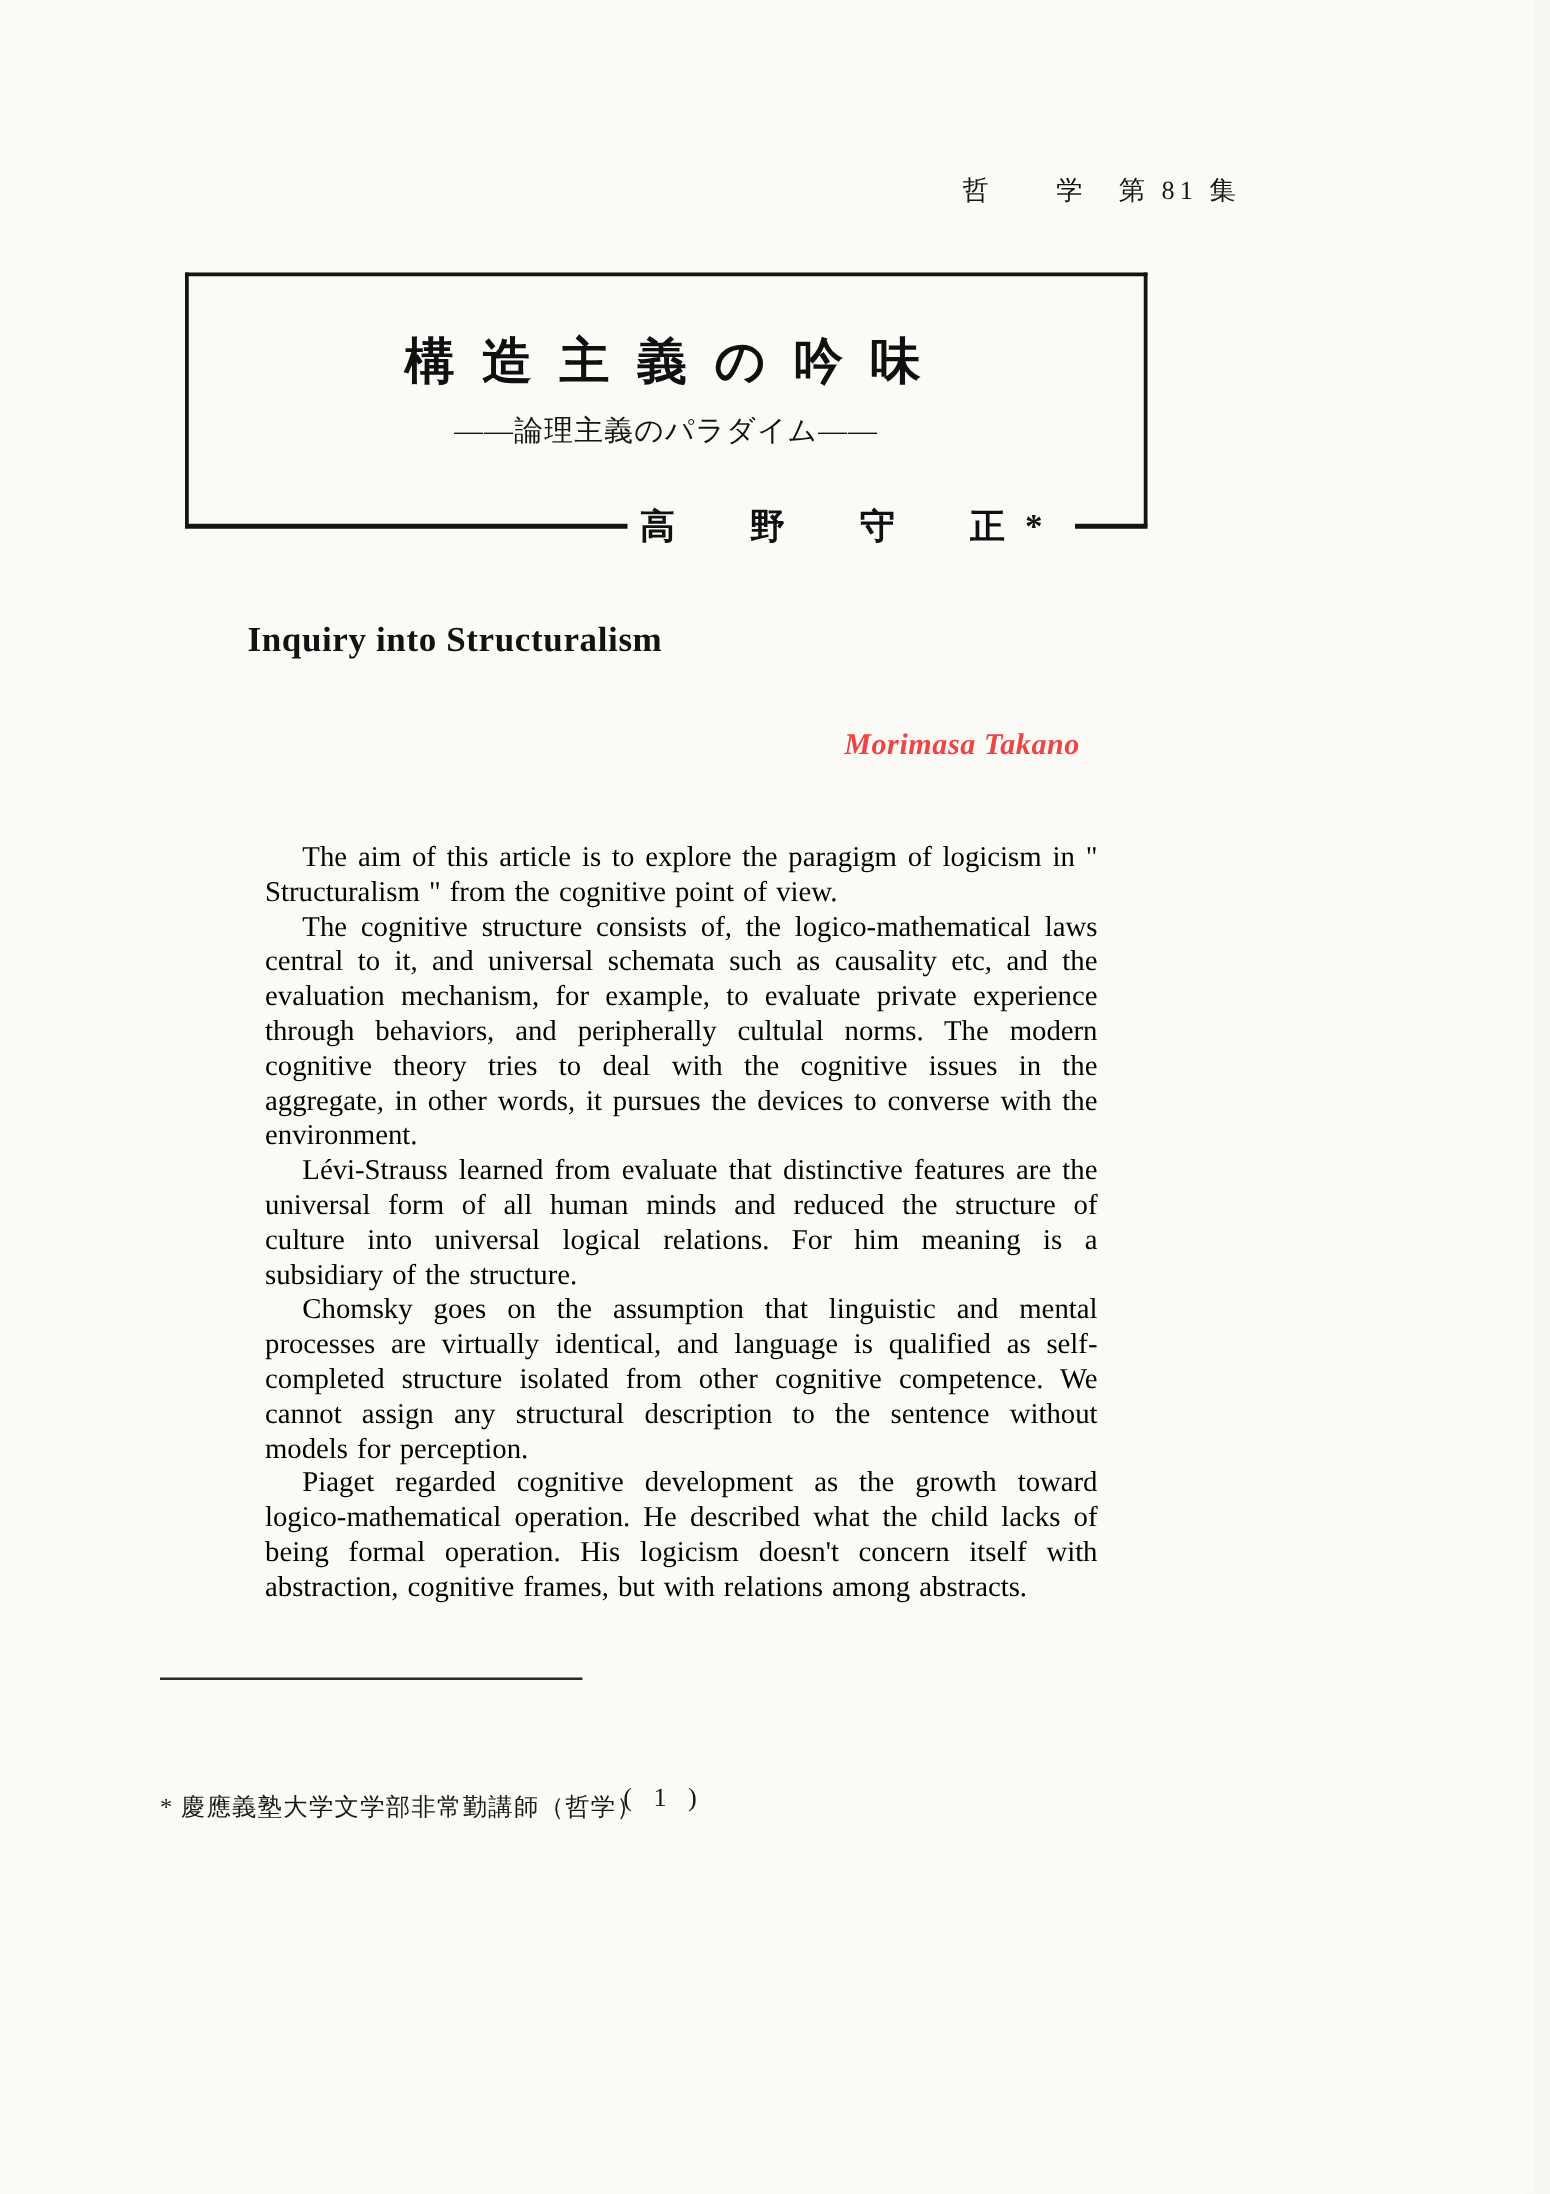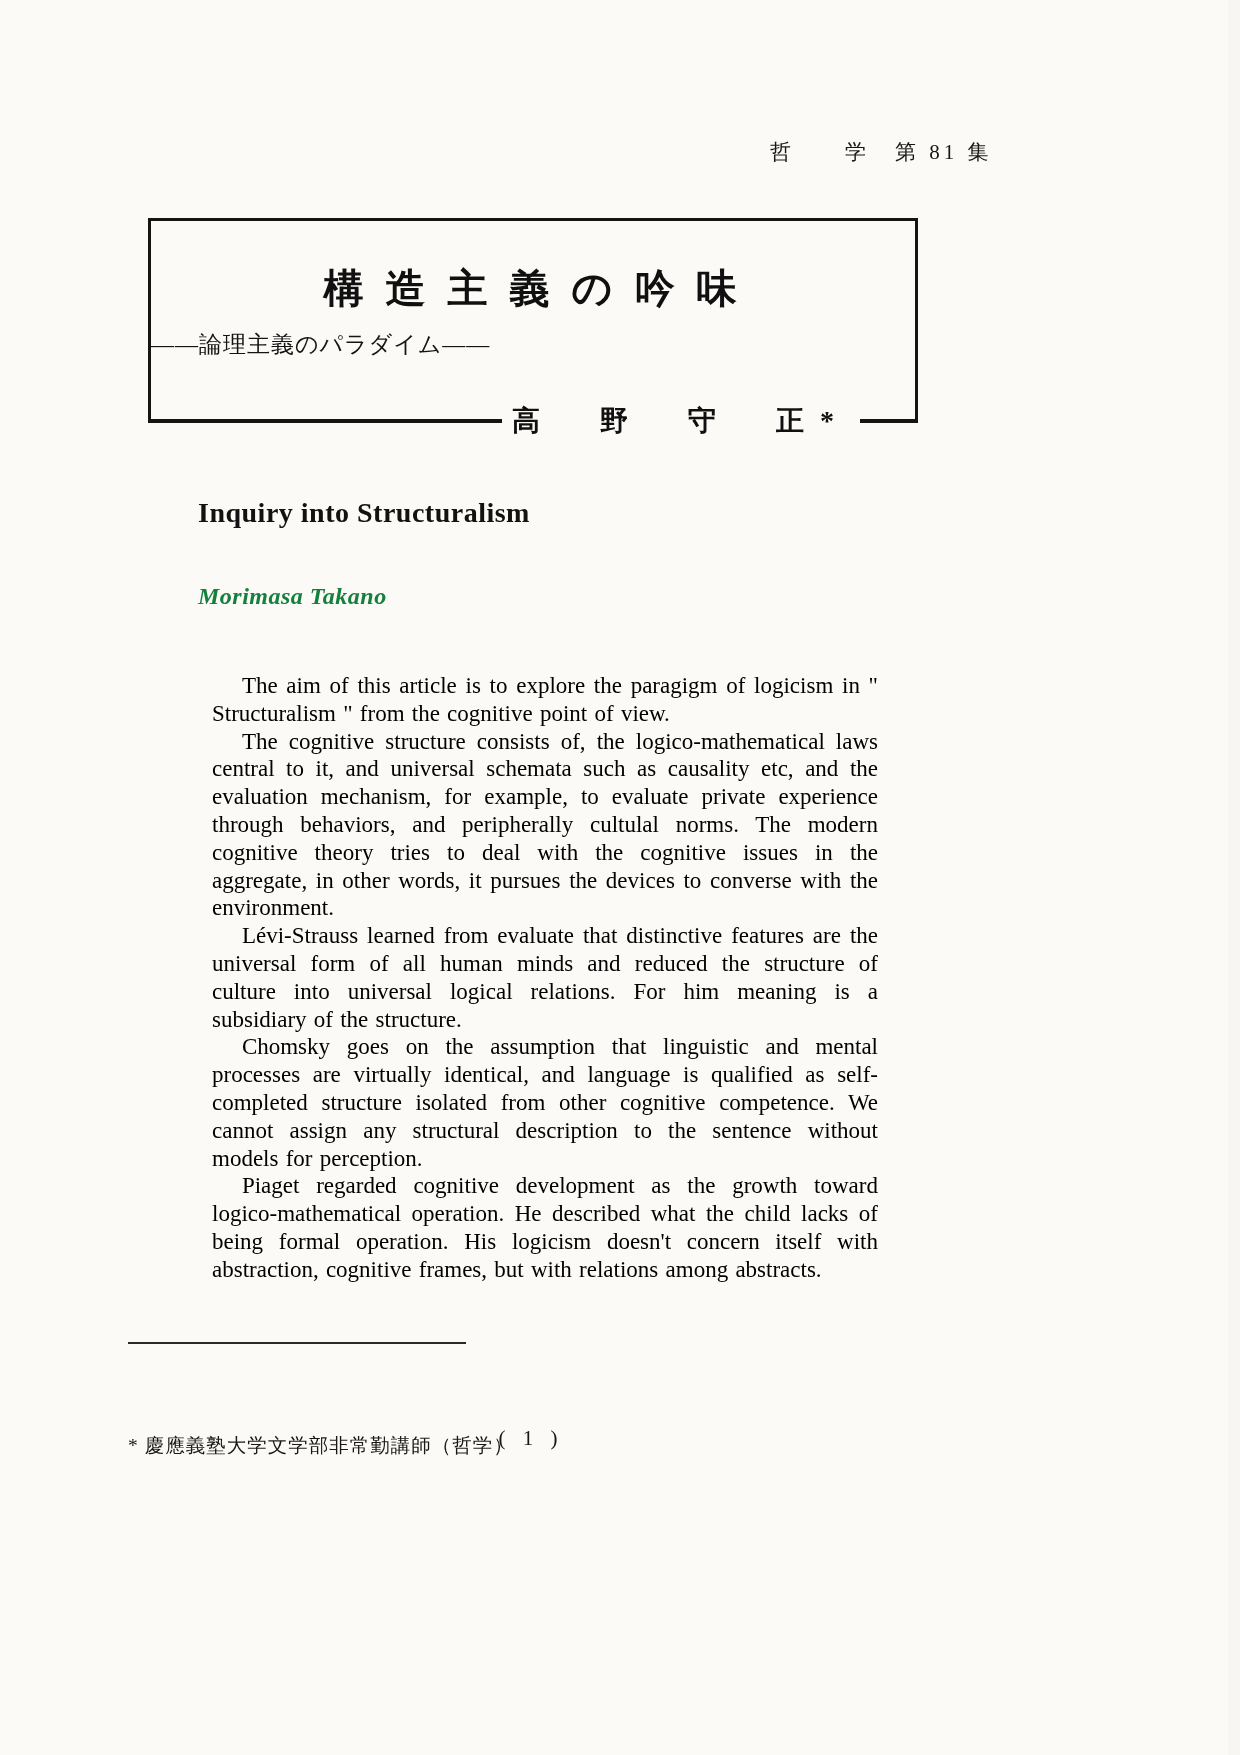--- a/index.html
+++ b/index.html
@@ -51,20 +51,21 @@
     font-weight: 600;
     letter-spacing: 6px;
     white-space: nowrap;
     color: #101010;
   }
   .jp-subtitle {
     position: absolute;
     top: 108px;
     left: 0;
     width: 100%;
+    text-align: center;
     font-size: 23px;
     letter-spacing: 1px;
     white-space: nowrap;
     color: #141414;
   }
   .author-row {
     position: absolute;
     left: -3px;
     right: -3px;
     bottom: 0;
@@ -99,26 +100,26 @@
     font-size: 28px;
     font-weight: bold;
     letter-spacing: 0.5px;
     color: #121212;
   }
   .en-author {
     position: absolute;
     left: 198px;
     top: 583px;
     width: 666px;
-    text-align: left;
+    text-align: right;
     font-size: 24px;
     font-weight: bold;
     font-style: italic;
     letter-spacing: 0.5px;
-    color: #15803d;
+    color: #ef4444;
   }
 
   
   .abstract {
     position: absolute;
     left: 212px;
     top: 672px;
     width: 666px;
     font-size: 23px;
     line-height: 27.8px;

